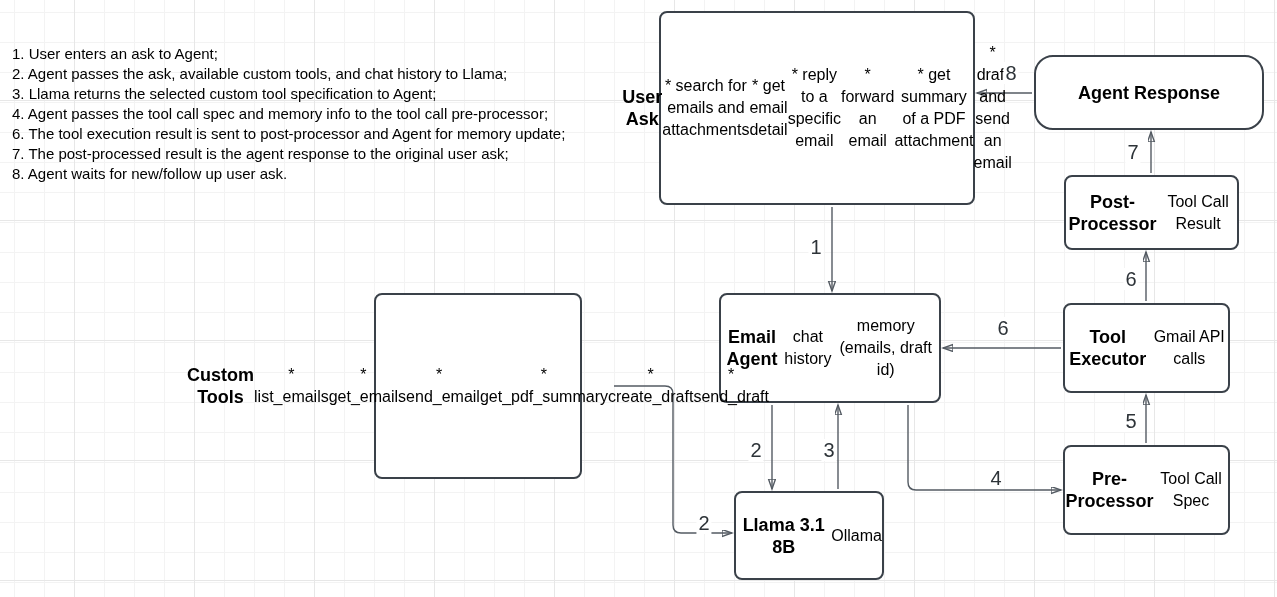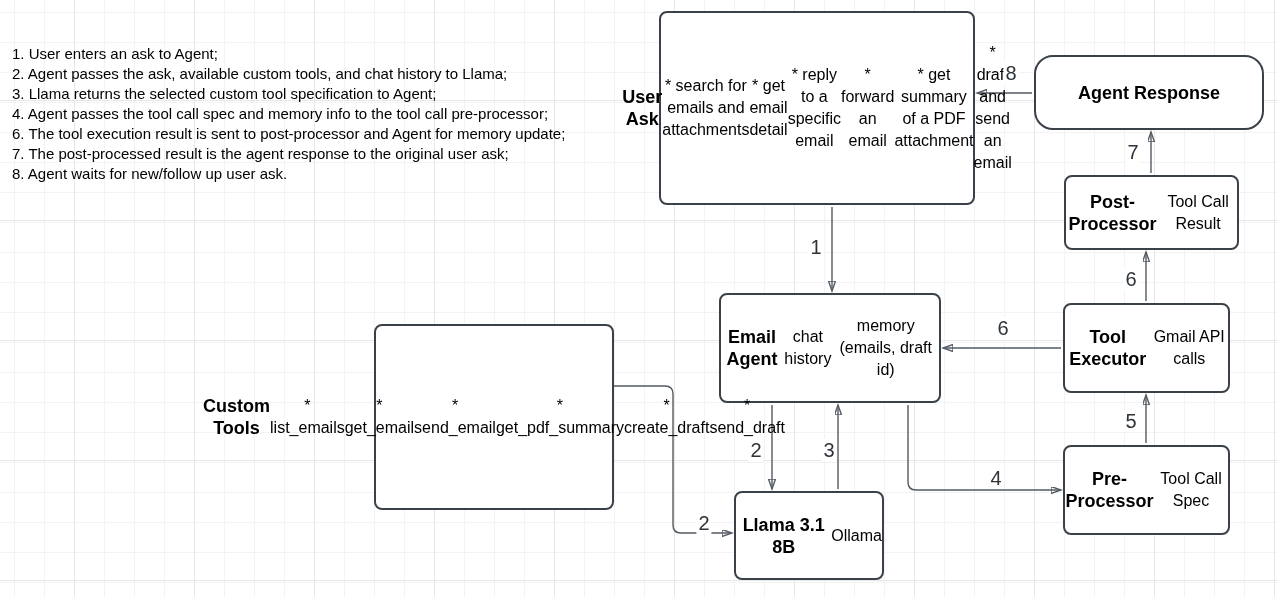--- a/index.html
+++ b/index.html
@@ -50,21 +50,21 @@
   }
   .box-title { font-size: 18px; font-weight: bold; }
   .box-line  { font-size: 16px; }
 
   #node-user-ask       { left: 659px;  top: 11px;  width: 316px; height: 194px; }
   #node-agent-response { left: 1034px; top: 55px;  width: 230px; height: 75px; border-radius: 19px;  }
   #node-post-processor { left: 1064px; top: 175px; width: 175px; height: 75px; justify-content: space-between;  }
   #node-tool-executor  { left: 1063px; top: 303px; width: 167px; height: 90px;  }
   #node-pre-processor  { left: 1063px; top: 445px; width: 167px; height: 90px;  }
   #node-email-agent    { left: 719px;  top: 293px; width: 222px; height: 110px; }
-  #node-custom-tools   { left: 374px;  top: 293px; width: 240px; height: 186px; margin-top: 31px; }
+  #node-custom-tools   { left: 374px;  top: 293px; width: 208px; height: 186px; }
   #node-llama          { left: 734px;  top: 491px; width: 150px; height: 89px;  }
 
   svg.edges {
     position: absolute;
     left: 0; top: 0;
     width: 1277px;
     height: 597px;
     z-index: 1;
   }
   svg.edges path {

